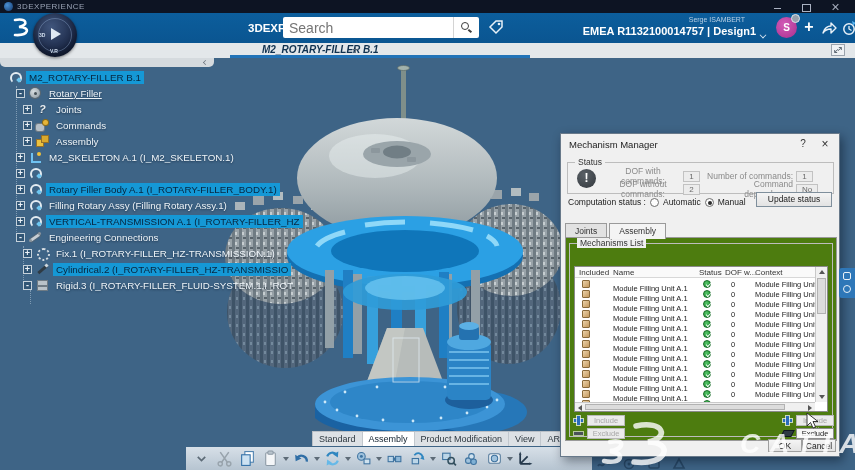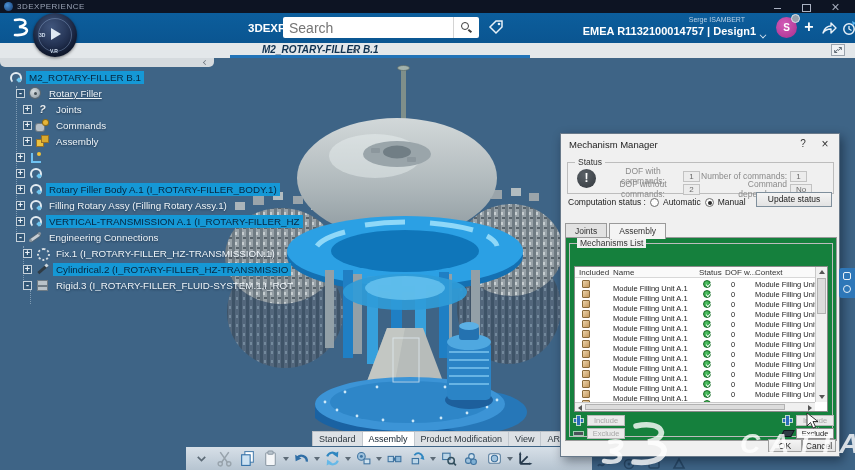--- a/index.html
+++ b/index.html
@@ -108,32 +108,32 @@
   .dlg-title { position:absolute; left:0; top:0; width:100%; height:19px; }
   .dlg-title .txt { position:absolute; left:8px; top:5px; font-size:9.5px; color:#222; }
   .dlg-help { position:absolute; right:30px; top:4px; font-size:10px; color:#333; width:12px; text-align:center; }
   .dlg-close { position:absolute; right:8px; top:3px; font-size:12px; color:#333; width:12px; text-align:center; }
   .grp { position:absolute; border:1px solid #bdbdbd; }
   .grp-label { position:absolute; top:-6px; left:7px; background:#f0f0f0; padding:0 3px; font-size:8.5px; color:#333; }
   .grp-status { left:6px; top:28px; width:267px; height:32px; }
   .warn-ic { position:absolute; left:9px; top:6px; width:19px; height:19px; border-radius:50%; background:radial-gradient(circle at 38% 32%, #5a6167, #33383d); color:#fff; font-weight:bold; font-size:12px; text-align:center; line-height:19px; }
   .st-row { position:absolute; left:38px; display:flex; align-items:center; }
   .st-row .lab1 { width:74px; text-align:center; color:#8a8a8a; }
-  .st-row .lab2 { width:87px; text-align:right; color:#8a8a8a; margin-left:0; }
+  .st-row .lab2 { width:87px; text-align:right; color:#8a8a8a; margin-left:6px; }
   .vbox { width:17px; height:11px; margin-left:3px; background:#ececec; border:1px solid #c2c2c2; color:#6a6a6a; text-align:center; line-height:10px; font-size:8px; }
   .vbox.w { width:22px; }
   .comp-row { position:absolute; left:7px; top:63px; display:flex; align-items:center; gap:4px; }
   .radio { width:9px; height:9px; border:1px solid #6e6e6e; border-radius:50%; background:#fdfdfd; position:relative; flex:none; }
   .radio.checked::after { content:""; position:absolute; left:2px; top:2px; width:4px; height:4px; border-radius:50%; background:#2b2b2b; }
   .btn { background:linear-gradient(#f4f4f4,#e3e3e3); border:1px solid #9f9f9f; font-size:8.5px; color:#222; text-align:center; font-family:inherit; }
   .upd-btn { position:absolute; right:7px; top:58px; width:76px; height:15px; line-height:13px; border-color:#7f8f9c;margin-left:20px; }
   .dlg-tabs { position:absolute; left:4px; top:89px; height:15px; display:flex; }
   .dtab { padding:2px 9px 0 9px; border:1px solid #9a9a9a; border-bottom:none; background:#e2e2e2; font-size:8.5px; margin-right:2px; color:#333; }
   .dtab.active { background:#f4f4f4; position:relative; z-index:3; height:16px; }
-  .dlg-panel { position:absolute; left:4px; top:103px; width:272px; height:204px; border:1px solid #9a9a9a; background:#15803d; }
+  .dlg-panel { position:absolute; left:4px; top:103px; width:272px; height:204px; border:1px solid #9a9a9a; background:#4d7c0f; }
   .grp-mech { position:absolute; left:3px; top:5px; width:264px; height:194px; border:1px solid #bdbdbd; }
   .filter-row { position:absolute; left:5px; top:5px; display:flex; align-items:center; gap:4px; width:252px; }
   .filter-row input { width:112px; height:12px; border:1px solid #7c7c7c; background:#fff; font-size:8px; font-family:inherit; padding:0 2px; }
   .mech-table { position:absolute; left:4px; top:22px; width:254px; height:146px; background:#ffffff; border:1px solid #8a8a8a; overflow:hidden; }
   .thead { position:absolute; left:0; top:0; width:240px; height:11px; background:#fafafa; border-bottom:1px solid #d8d8d8; }
   .th { position:absolute; top:1px; font-size:8px; color:#333; }
   .tbody { position:absolute; left:0; top:12px; width:240px; }
   .mrow { position:relative; height:10px; }
   .inc-ic { position:absolute; left:7px; top:1px; width:8px; height:8px; border-radius:1px; background:linear-gradient(135deg,#ecd3ab,#c59a5e); border:1px solid #8a6a3a; }
   .mname { position:absolute; left:38px; top:5px; font-size:7.5px; color:#222; }
@@ -368,20 +368,21 @@
         <span class="tlabel">Commands</span>
       </div>
       <div class="trow" style="padding-left: 19px;">
         <span class="texp">+</span>
         <span class="ticon assembly-icon"></span>
         <span class="tlabel">Assembly</span>
       </div>
       <div class="trow" style="padding-left: 12px;">
         <span class="texp">+</span>
         <span class="ticon skeleton-icon"></span>
+        <span class="tlabel">M2_SKELETON A.1 (I_M2_SKELETON.1)</span>
       </div>
       <div class="trow" style="padding-left: 12px;">
         <span class="texp">+</span>
         <span class="ticon product-icon"></span>
       </div>
       <div class="trow" style="padding-left: 12px;">
         <span class="texp">+</span>
         <span class="ticon product-icon"></span>
         <span class="tlabel sel">Rotary Filler Body A.1 (I_ROTARY-FILLER_BODY.1)</span>
       </div>

